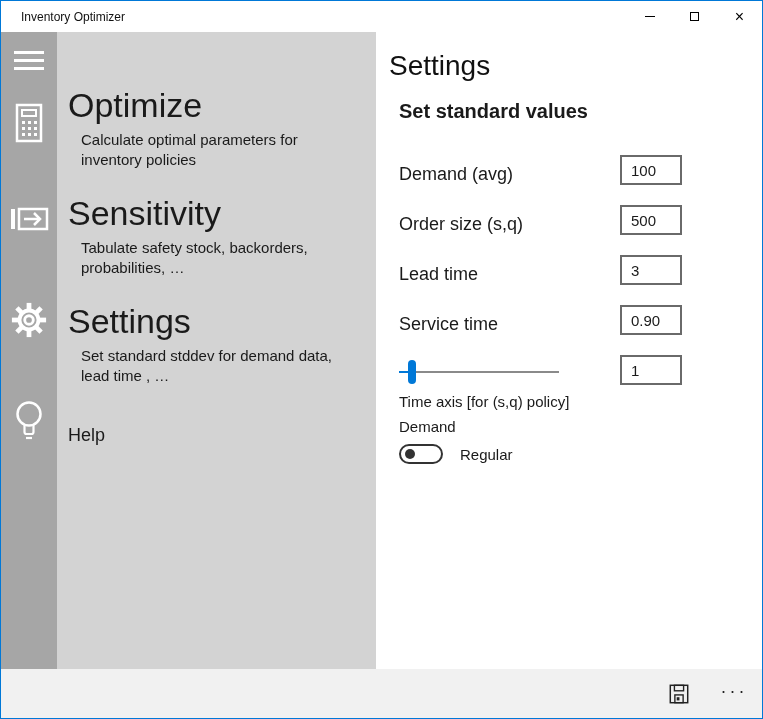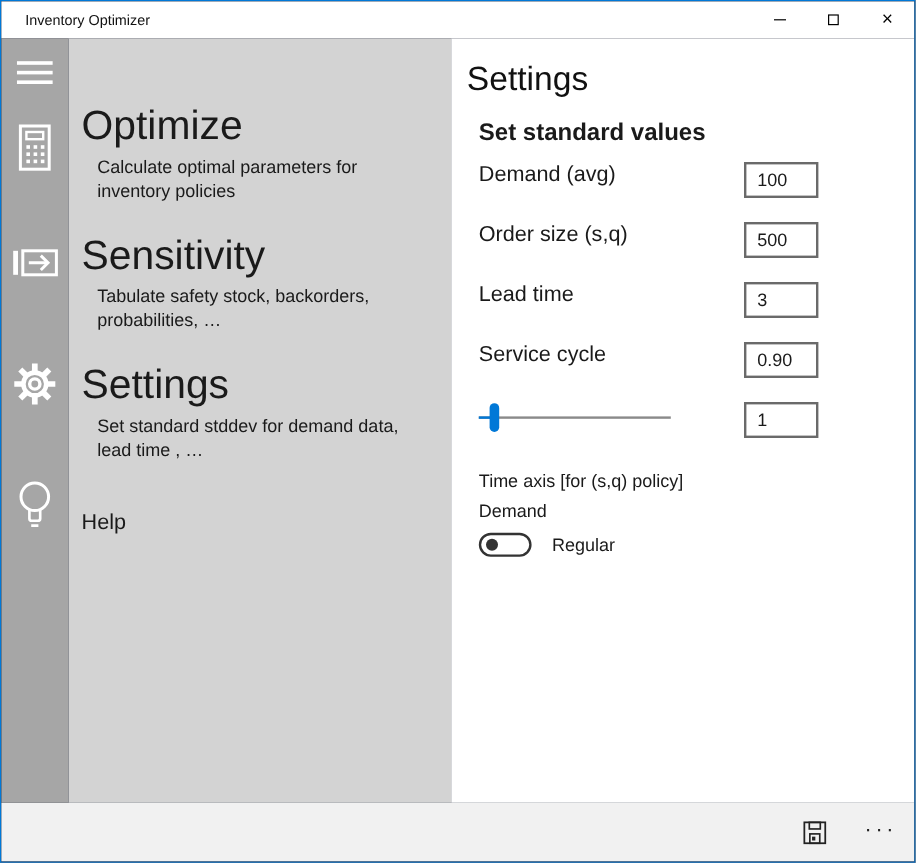--- a/index.html
+++ b/index.html
@@ -2,21 +2,21 @@
 <html><head>
 <meta charset="utf-8">
 <style>
   * { margin:0; padding:0; box-sizing:border-box; }
   html,body { background:#e8e8e8; }
   body { font-family:"Liberation Sans", sans-serif; color:#1a1a1a; }
 
   .window {
     width:763px; height:719px;
     border:1px solid #0078d7;
-    background:#0f172a;
+    background:#fef9c3;
     display:flex; flex-direction:column;
     position:relative; overflow:hidden;
   }
 
   
   .titlebar { height:31px; background:#ffffff; display:flex; align-items:center; flex:0 0 auto; }
   .titlebar .title { font-size:12px; padding-left:20px; color:#111; flex:1; }
   .cap-btn { width:45px; height:31px; display:flex; align-items:center; justify-content:center; cursor:default; }
   .min-glyph { width:10px; height:1px; background:#000; display:block; }
   .max-glyph { width:9px; height:9px; border:1px solid #000; display:block; }
@@ -36,21 +36,21 @@
   .menu-item + .menu-item { margin-top:22px; }
   .menu-item.small { margin-top:16px; }
   .menu-item.small h2 { font-size:18px; line-height:34px;margin-top:32px; }
 
   
   .content { flex:1; background:#ffffff; padding:16px 0 0 13px; overflow:hidden; }
   .content h1 { font-size:28px; line-height:36px; font-weight:300; color:#111; }
   .subheading { font-size:20px; font-weight:700; margin:16px 0 0 10px; color:#1a1a1a; }
 
   .form { margin-top:12px; }
-  .frow { height:50px; display:flex; align-items:flex-start; padding:0 80px 0 10px; justify-content:space-between; }
+  .frow { height:50px; display:flex; align-items:flex-end; padding:0 80px 0 10px; justify-content:space-between; }
   .frow .flabel { font-size:18px; color:#1a1a1a; }
   .fbox {
     width:62px; height:30px; border:2px solid #6a6a6a; background:#fff;
     font-family:"Liberation Sans", sans-serif; font-size:15px; color:#1a1a1a;
     padding:0 0 0 9px; outline:none;
   }
 
   
   .slider { position:relative; width:160px; height:26px; cursor:default; }
   .slider .track { position:absolute; left:0; right:0; top:12px; height:2px; background:#8a8a8a; }
@@ -177,21 +177,21 @@
         </div>
         <div class="frow">
           <span class="flabel">Order size (s,q)</span>
           <input class="fbox" type="text" value="500" style="">
         </div>
         <div class="frow">
           <span class="flabel">Lead time</span>
           <input class="fbox" type="text" value="3" style="">
         </div>
         <div class="frow">
-          <span class="flabel">Service cycle</span>
+          <span class="flabel">Service time</span>
           <input class="fbox" type="text" value="0.90" style="">
         </div>
 
         <div class="frow">
           <div class="slider">
             <div class="track"></div>
             <div class="fill"></div>
             <div class="thumb"></div>
           </div>
           <input class="fbox" type="text" value="1" style="">

